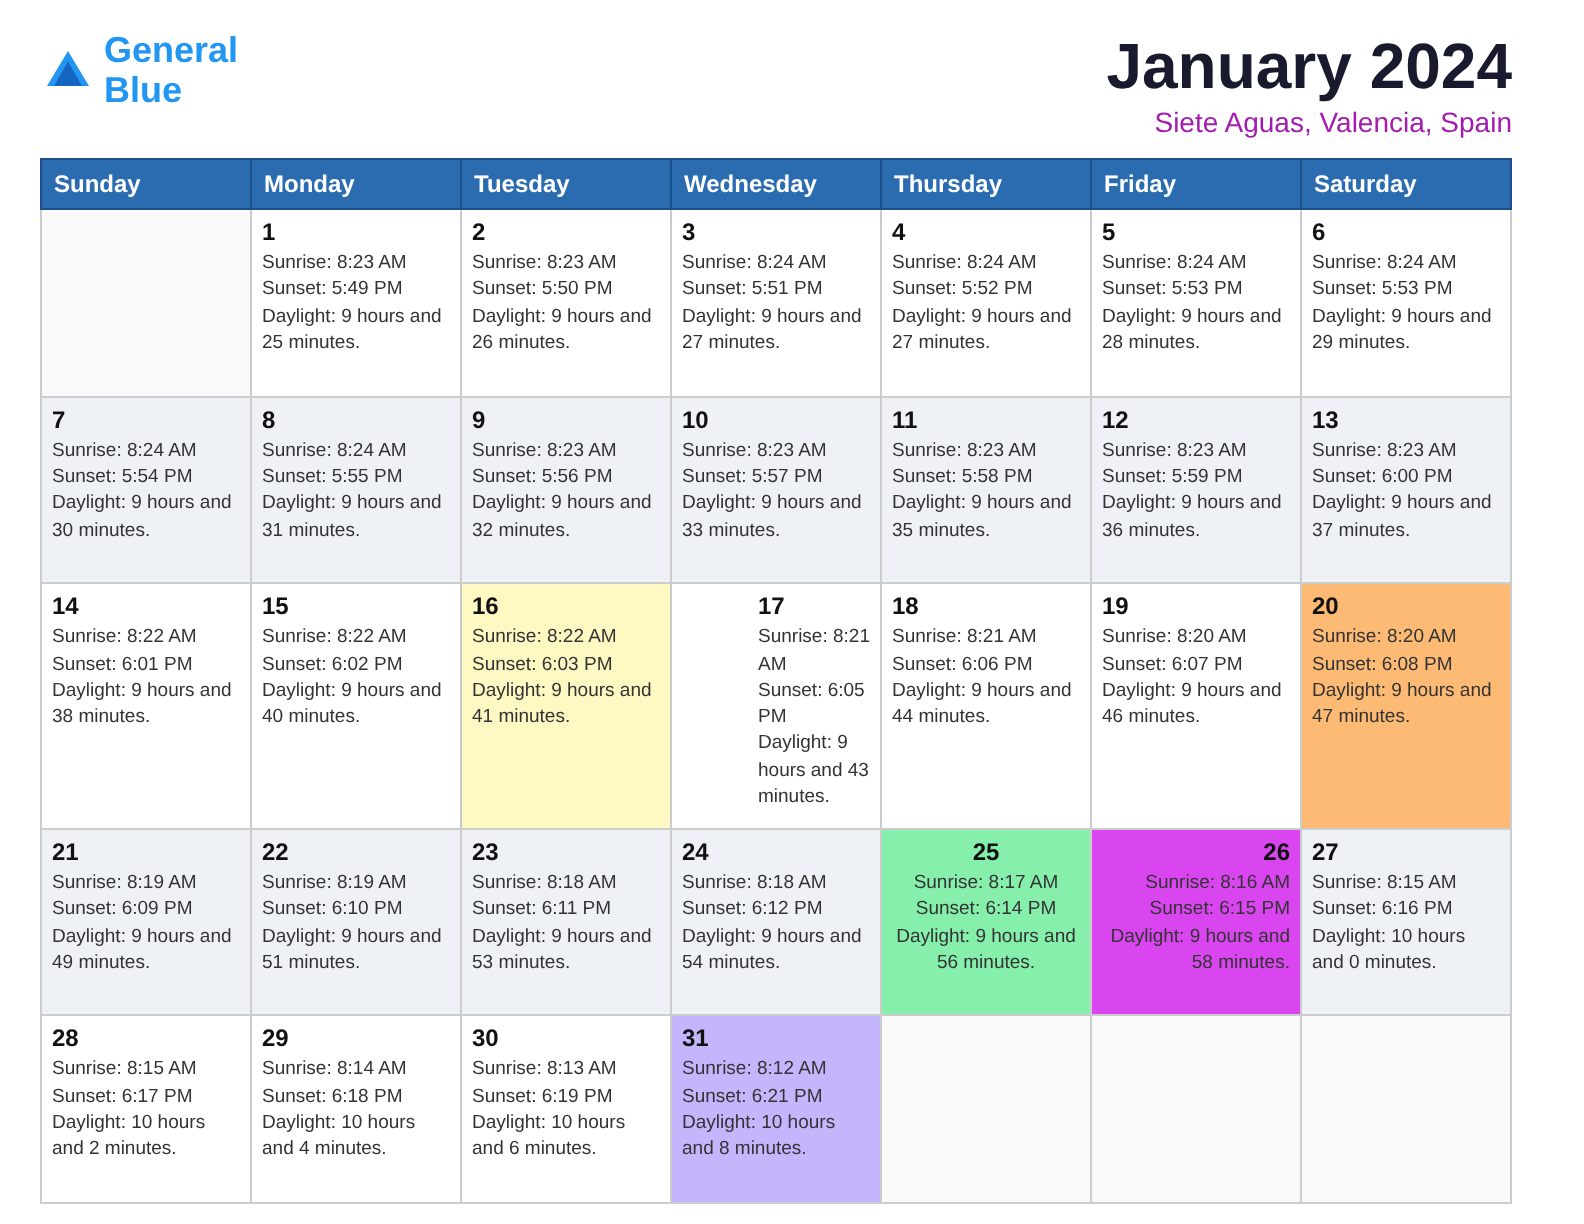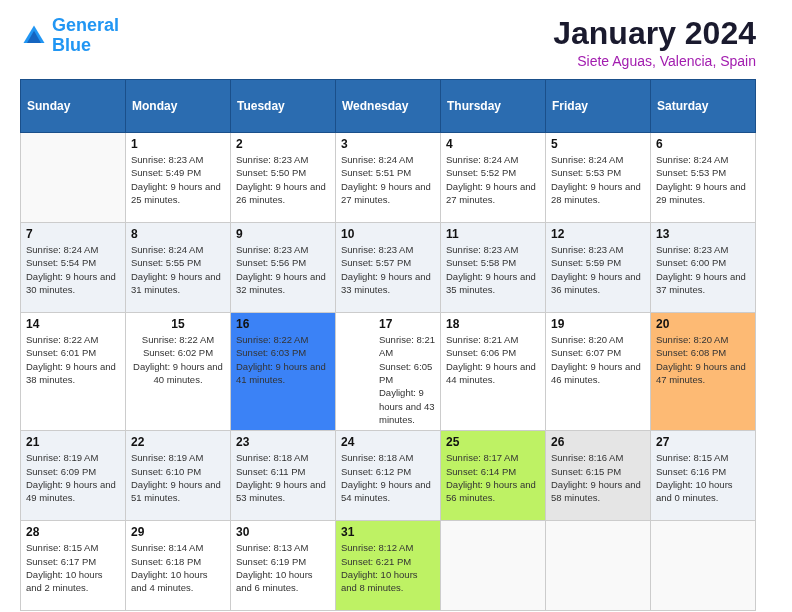--- a/index.html
+++ b/index.html
@@ -58,21 +58,21 @@
     .calendar-table {
       width: 100%;
       border-collapse: collapse;
       flex: 1;
     }
     .calendar-table th {
       background: #2b6cb0;
       color: #fff;
       font-size: 12px;
       font-weight: bold;
-      padding: 19px 6px;
+      padding: 5px 6px;
       text-align: left;
       border: 1px solid #1a4f8a;
     }
     .calendar-table td {
       border: 1px solid #ccc;
       vertical-align: top;
       padding: 4px 5px;
       font-size: 10px;
       color: #333;
       width: calc(100% / 7);
@@ -189,25 +189,25 @@
           <td style="background: rgb(238, 242, 247);">
             <span class="day-number">13</span>
             <div class="cell-text">Sunrise: 8:23 AM<br>Sunset: 6:00 PM<br>Daylight: 9 hours and 37 minutes.</div>
           </td>
         </tr>
         <tr>
           <td style="background: rgb(255, 255, 255);">
             <span class="day-number">14</span>
             <div class="cell-text">Sunrise: 8:22 AM<br>Sunset: 6:01 PM<br>Daylight: 9 hours and 38 minutes.</div>
           </td>
-          <td style="background: rgb(255, 255, 255); text-align: center;">
+          <td style="background: rgb(255, 255, 255);">
             <span class="day-number">15</span>
             <div class="cell-text">Sunrise: 8:22 AM<br>Sunset: 6:02 PM<br>Daylight: 9 hours and 40 minutes.</div>
           </td>
-          <td style="background: #3b82f6;">
+          <td style="background: #fef9c3;">
             <span class="day-number">16</span>
             <div class="cell-text">Sunrise: 8:22 AM<br>Sunset: 6:03 PM<br>Daylight: 9 hours and 41 minutes.</div>
           </td>
           <td style="background: rgb(255, 255, 255); padding-left: 43px;">
             <span class="day-number">17</span>
             <div class="cell-text">Sunrise: 8:21 AM<br>Sunset: 6:05 PM<br>Daylight: 9 hours and 43 minutes.</div>
           </td>
           <td style="background: rgb(255, 255, 255);">
             <span class="day-number">18</span>
             <div class="cell-text">Sunrise: 8:21 AM<br>Sunset: 6:06 PM<br>Daylight: 9 hours and 44 minutes.</div>
@@ -231,25 +231,25 @@
             <div class="cell-text">Sunrise: 8:19 AM<br>Sunset: 6:10 PM<br>Daylight: 9 hours and 51 minutes.</div>
           </td>
           <td style="background: rgb(238, 242, 247);">
             <span class="day-number">23</span>
             <div class="cell-text">Sunrise: 8:18 AM<br>Sunset: 6:11 PM<br>Daylight: 9 hours and 53 minutes.</div>
           </td>
           <td style="background: rgb(238, 242, 247);">
             <span class="day-number">24</span>
             <div class="cell-text">Sunrise: 8:18 AM<br>Sunset: 6:12 PM<br>Daylight: 9 hours and 54 minutes.</div>
           </td>
-          <td style="background: #bef264;">
+          <td style="background: #86efac; text-align: center;">
             <span class="day-number">25</span>
             <div class="cell-text">Sunrise: 8:17 AM<br>Sunset: 6:14 PM<br>Daylight: 9 hours and 56 minutes.</div>
           </td>
-          <td style="background: #e5e5e5;">
+          <td style="background: #d946ef; text-align: right;">
             <span class="day-number">26</span>
             <div class="cell-text">Sunrise: 8:16 AM<br>Sunset: 6:15 PM<br>Daylight: 9 hours and 58 minutes.</div>
           </td>
           <td style="background: rgb(238, 242, 247);">
             <span class="day-number">27</span>
             <div class="cell-text">Sunrise: 8:15 AM<br>Sunset: 6:16 PM<br>Daylight: 10 hours and 0 minutes.</div>
           </td>
         </tr>
         <tr>
           <td style="background: rgb(255, 255, 255);">
@@ -257,21 +257,21 @@
             <div class="cell-text">Sunrise: 8:15 AM<br>Sunset: 6:17 PM<br>Daylight: 10 hours and 2 minutes.</div>
           </td>
           <td style="background: rgb(255, 255, 255);">
             <span class="day-number">29</span>
             <div class="cell-text">Sunrise: 8:14 AM<br>Sunset: 6:18 PM<br>Daylight: 10 hours and 4 minutes.</div>
           </td>
           <td style="background: rgb(255, 255, 255);">
             <span class="day-number">30</span>
             <div class="cell-text">Sunrise: 8:13 AM<br>Sunset: 6:19 PM<br>Daylight: 10 hours and 6 minutes.</div>
           </td>
-          <td style="background: #bef264;">
+          <td style="background: #c4b5fd;">
             <span class="day-number">31</span>
             <div class="cell-text">Sunrise: 8:12 AM<br>Sunset: 6:21 PM<br>Daylight: 10 hours and 8 minutes.</div>
           </td>
           <td class="empty" style="background: rgb(249, 249, 249);"></td>
           <td class="empty" style="background: rgb(249, 249, 249);"></td>
           <td class="empty" style="background: rgb(249, 249, 249);"></td>
         </tr>
       </tbody>
   </table>
 </div>

